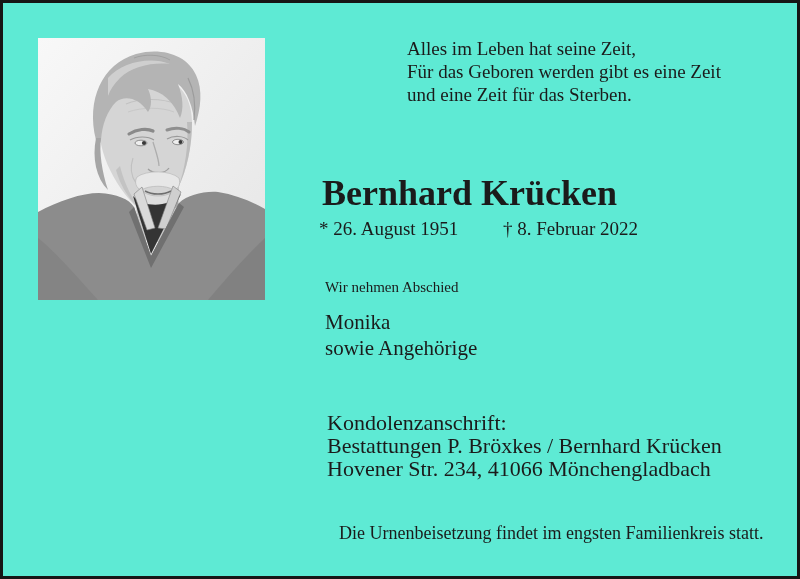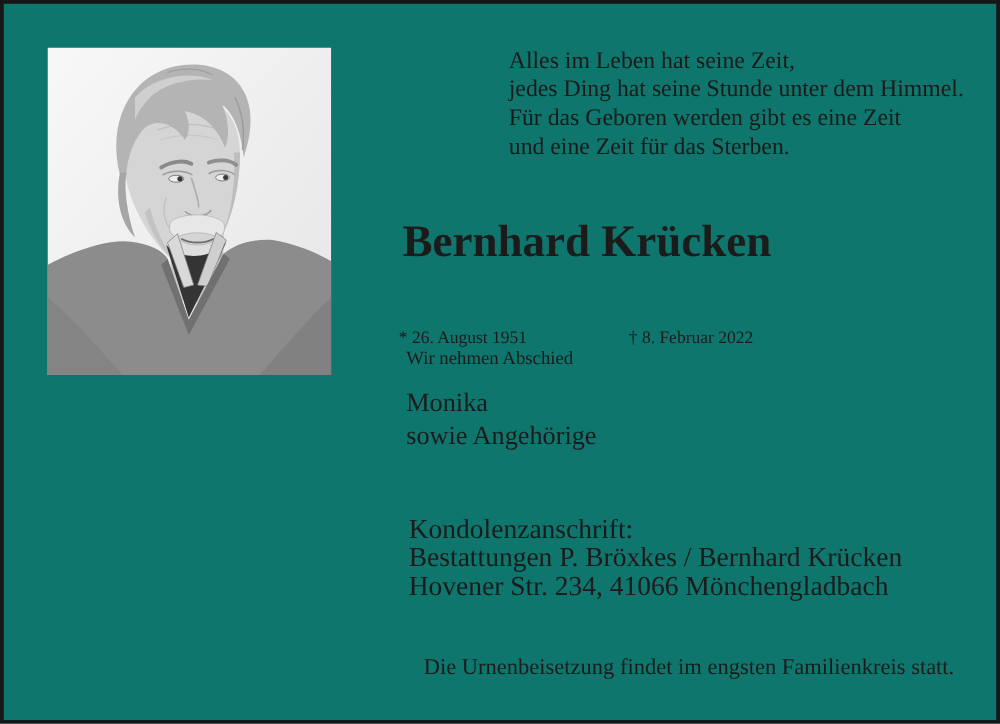--- a/index.html
+++ b/index.html
@@ -1,21 +1,21 @@
 <!DOCTYPE html>
 <html><head>
 <meta charset="utf-8">
 <style>
   html, body { margin: 0; padding: 0; background: #ffffff; }
   .page {
     position: relative;
     width: 800px;
     height: 579px;
     box-sizing: border-box;
-    background: #0f766e;
+    background: #5eead4;
     border: 3px solid #161616;
     font-family: "Liberation Serif", "DejaVu Serif", serif;
     color: #1b1b1b;
     overflow: hidden;
   }
   .photo {
     position: absolute;
     left: 35px;
     top: 35px;
     width: 227px;
@@ -37,24 +37,23 @@
     margin: 0;
     font-size: 36px;
     font-weight: bold;
     line-height: 1;
     white-space: nowrap;
   }
   .dates {
     position: absolute;
     left: 316px;
     top: 214px;
-    font-size: 14px;
+    font-size: 19px;
     line-height: 23px;
     white-space: nowrap;
-    margin-top: 42px;
   }
   .dates .birth { display: inline-block; width: 184px; }
   .farewell {
     position: absolute;
     left: 322px;
     top: 271px;
     font-size: 15px;
     line-height: 26px;
     white-space: nowrap;
   }
@@ -138,21 +137,20 @@
 
       <path d="M0,174 C20,163 44,155 61,155 C79,156 91,161 96,169 L113,218 L141,165 C150,157 165,153 180,154 C198,157 213,163 227,171 L227,262 L0,262 Z" fill="#8c8c8c"></path>
       <path d="M96,169 L113,218 L141,165 L146,169 L113,230 L91,174 Z" fill="#707070"></path>
       <path d="M0,200 L0,262 L60,262 C40,240 20,216 0,200 Z" fill="#828282" opacity="0.8"></path>
       <path d="M227,200 L227,262 L170,262 C190,238 210,216 227,200 Z" fill="#7e7e7e" opacity="0.8"></path>
     </svg>
   </div>
 
   <div class="quote">
     <div>Alles im Leben hat seine Zeit,</div>
-    <div>jedes Ding hat seine Stunde unter dem Himmel.</div>
     <div>Für das Geboren werden gibt es eine Zeit</div>
     <div>und eine Zeit für das Sterben.</div>
   </div>
 
   <h1 class="name">Bernhard Krücken</h1>
 
   <div class="dates">
     <span class="birth">* 26. August 1951</span><span class="death">† 8. Februar 2022</span>
   </div>
 

